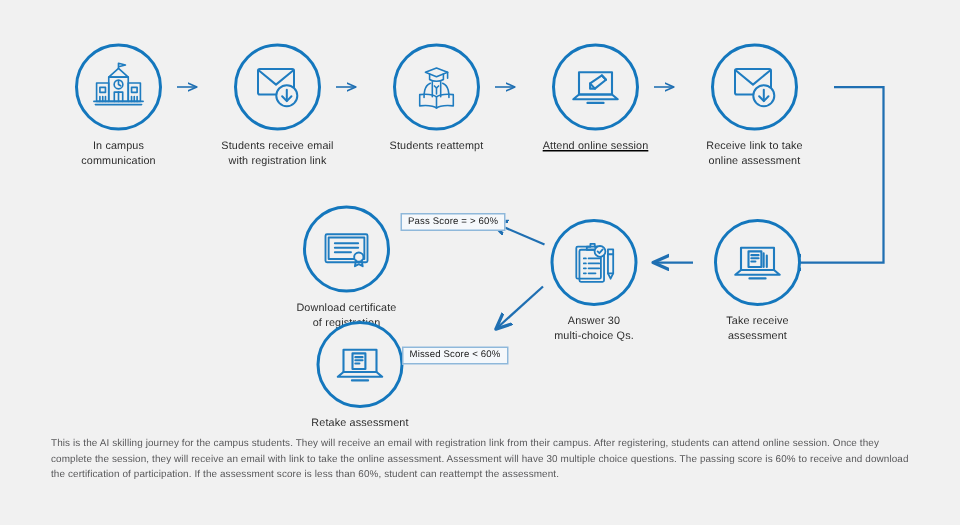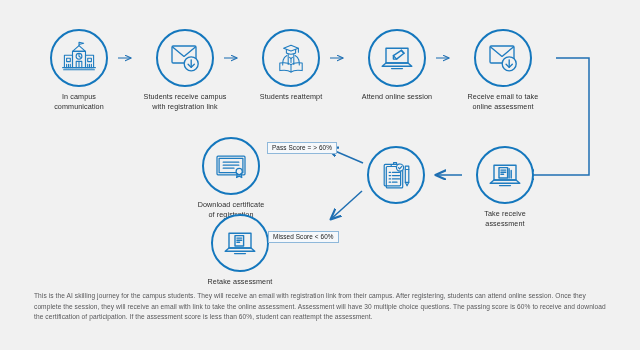--- a/index.html
+++ b/index.html
@@ -141,21 +141,21 @@
       <span>
         <svg width="36" height="32" viewBox="0 0 36 32" fill="none" stroke="#1f7cc0" stroke-width="1.35" stroke-linejoin="round" stroke-linecap="round">
           <rect x="5" y="4" width="24" height="17" rx="1.2"></rect>
           <path d="M5.6 5 L17 14.4 L28.4 5"></path>
           <circle cx="24.2" cy="21.8" r="7" fill="#f1f1f1"></circle>
           <path d="M24.2 17.8 L24.2 25.2"></path>
           <path d="M21.1 22.2 L24.2 25.4 L27.3 22.2"></path>
         </svg>
       </span>
     </div>
-    <div class="node-label">Students receive campus
+    <div class="node-label">Students receive email
 with registration link</div>
   </div>
 
   <div class="node" style="left:231px; top:29px;">
     <div class="circle">
       <span>
         <svg width="34" height="33" viewBox="0 0 34 33" fill="none" stroke="#1f7cc0" stroke-width="1.05" stroke-linejoin="round" stroke-linecap="round">
           <path d="M9.6 6.2 L17 3.3 L24.4 6.2 L17 9.1 Z"></path>
           <path d="M12.4 7.4 L12.4 11 C12.4 11 14.3 12.2 17 12.2 C19.7 12.2 21.6 11 21.6 11 L21.6 7.4"></path>
           <path d="M24.4 6.2 L24.4 10.2"></path>
@@ -165,21 +165,21 @@
           <path d="M15.6 15.3 L17 16.7 L18.4 15.3"></path>
           <path d="M17 16.7 L17 20.6"></path>
           <path d="M17 22.6 C17 22.6 13.3 19.9 5.8 21.1 L5.8 28.6 C13.3 27.4 17 30 17 30 C17 30 20.7 27.4 28.2 28.6 L28.2 21.1 C20.7 19.9 17 22.6 17 22.6 Z"></path>
           <path d="M17 22.6 L17 30"></path>
         </svg>
       </span>
     </div>
     <div class="node-label">Students reattempt</div>
   </div>
 
-  <div class="node" style="left:337px; top:29px;">
+  <div class="node" style="left:337px; top:29px;text-decoration:underline;">
     <div class="circle">
       <span>
         <svg width="36" height="30" viewBox="0 0 36 30" fill="none" stroke="#1f7cc0" stroke-width="1.4" stroke-linejoin="round" stroke-linecap="round">
           <path d="M7 5.2 L29 5.2 L29 20 L7 20 Z"></path>
           <path d="M3.2 23.2 L32.8 23.2 L29 20 L7 20 Z"></path>
           <path d="M12.6 25.6 L23.4 25.6"></path>
           <path d="M14.4 16.1 L14.4 12.6 L22.3 7.3 L25 10.2 L17.6 16.1 Z"></path>
           <path d="M22.3 7.3 L25 10.2"></path>
           <path d="M14.4 12.6 L17.6 16.1"></path>
         </svg>
@@ -193,21 +193,21 @@
       <span>
         <svg width="36" height="32" viewBox="0 0 36 32" fill="none" stroke="#1f7cc0" stroke-width="1.35" stroke-linejoin="round" stroke-linecap="round">
           <rect x="5" y="4" width="24" height="17" rx="1.2"></rect>
           <path d="M5.6 5 L17 14.4 L28.4 5"></path>
           <circle cx="24.2" cy="21.8" r="7" fill="#f1f1f1"></circle>
           <path d="M24.2 17.8 L24.2 25.2"></path>
           <path d="M21.1 22.2 L24.2 25.4 L27.3 22.2"></path>
         </svg>
       </span>
     </div>
-    <div class="node-label">Receive email to take
+    <div class="node-label">Receive link to take
 online assessment</div>
   </div>
 
   <div class="node" style="left:445px; top:146px;">
     <div class="circle">
       <span>
         <svg width="36" height="30" viewBox="0 0 36 30" fill="none" stroke="#1f7cc0" stroke-width="1.4" stroke-linejoin="round" stroke-linecap="round">
           <path d="M7 5.2 L29 5.2 L29 20 L7 20 Z"></path>
           <path d="M3.2 23.2 L32.8 23.2 L29 20 L7 20 Z"></path>
           <path d="M12.6 25.6 L23.4 25.6"></path>
@@ -233,20 +233,22 @@
           <path d="M10.2 19.9 L11.6 19.9 M13.4 19.9 L20.5 19.9"></path>
           <path d="M10.2 23.2 L11.6 23.2 M13.4 23.2 L18 23.2"></path>
           <circle cx="21" cy="8.6" r="3.6" fill="#f1f1f1"></circle>
           <path d="M19.4 8.6 L20.6 9.8 L22.8 7.3"></path>
           <path d="M26.3 7.2 L29.8 7.2 L29.8 23.3 L28.05 26.8 L26.3 23.3 Z"></path>
           <path d="M26.3 10.5 L29.8 10.5"></path>
           <path d="M26.3 23.3 L29.8 23.3"></path>
         </svg>
       </span>
     </div>
+    <div class="node-label">Answer 30
+multi-choice Qs.</div>
   </div>
 
   <div class="node" style="left:171px; top:137px;">
     <div class="circle">
       <span>
         <svg width="36" height="28" viewBox="0 0 36 28" fill="none" stroke="#1f7cc0" stroke-width="1.25" stroke-linejoin="round" stroke-linecap="round">
           <rect x="4" y="4.2" width="28" height="18.6" rx="1"></rect>
           <rect x="6.1" y="6.3" width="23.8" height="14.4"></rect>
           <path d="M10.2 10.2 L25.8 10.2"></path>
           <path d="M10.2 13.2 L25.8 13.2"></path>

